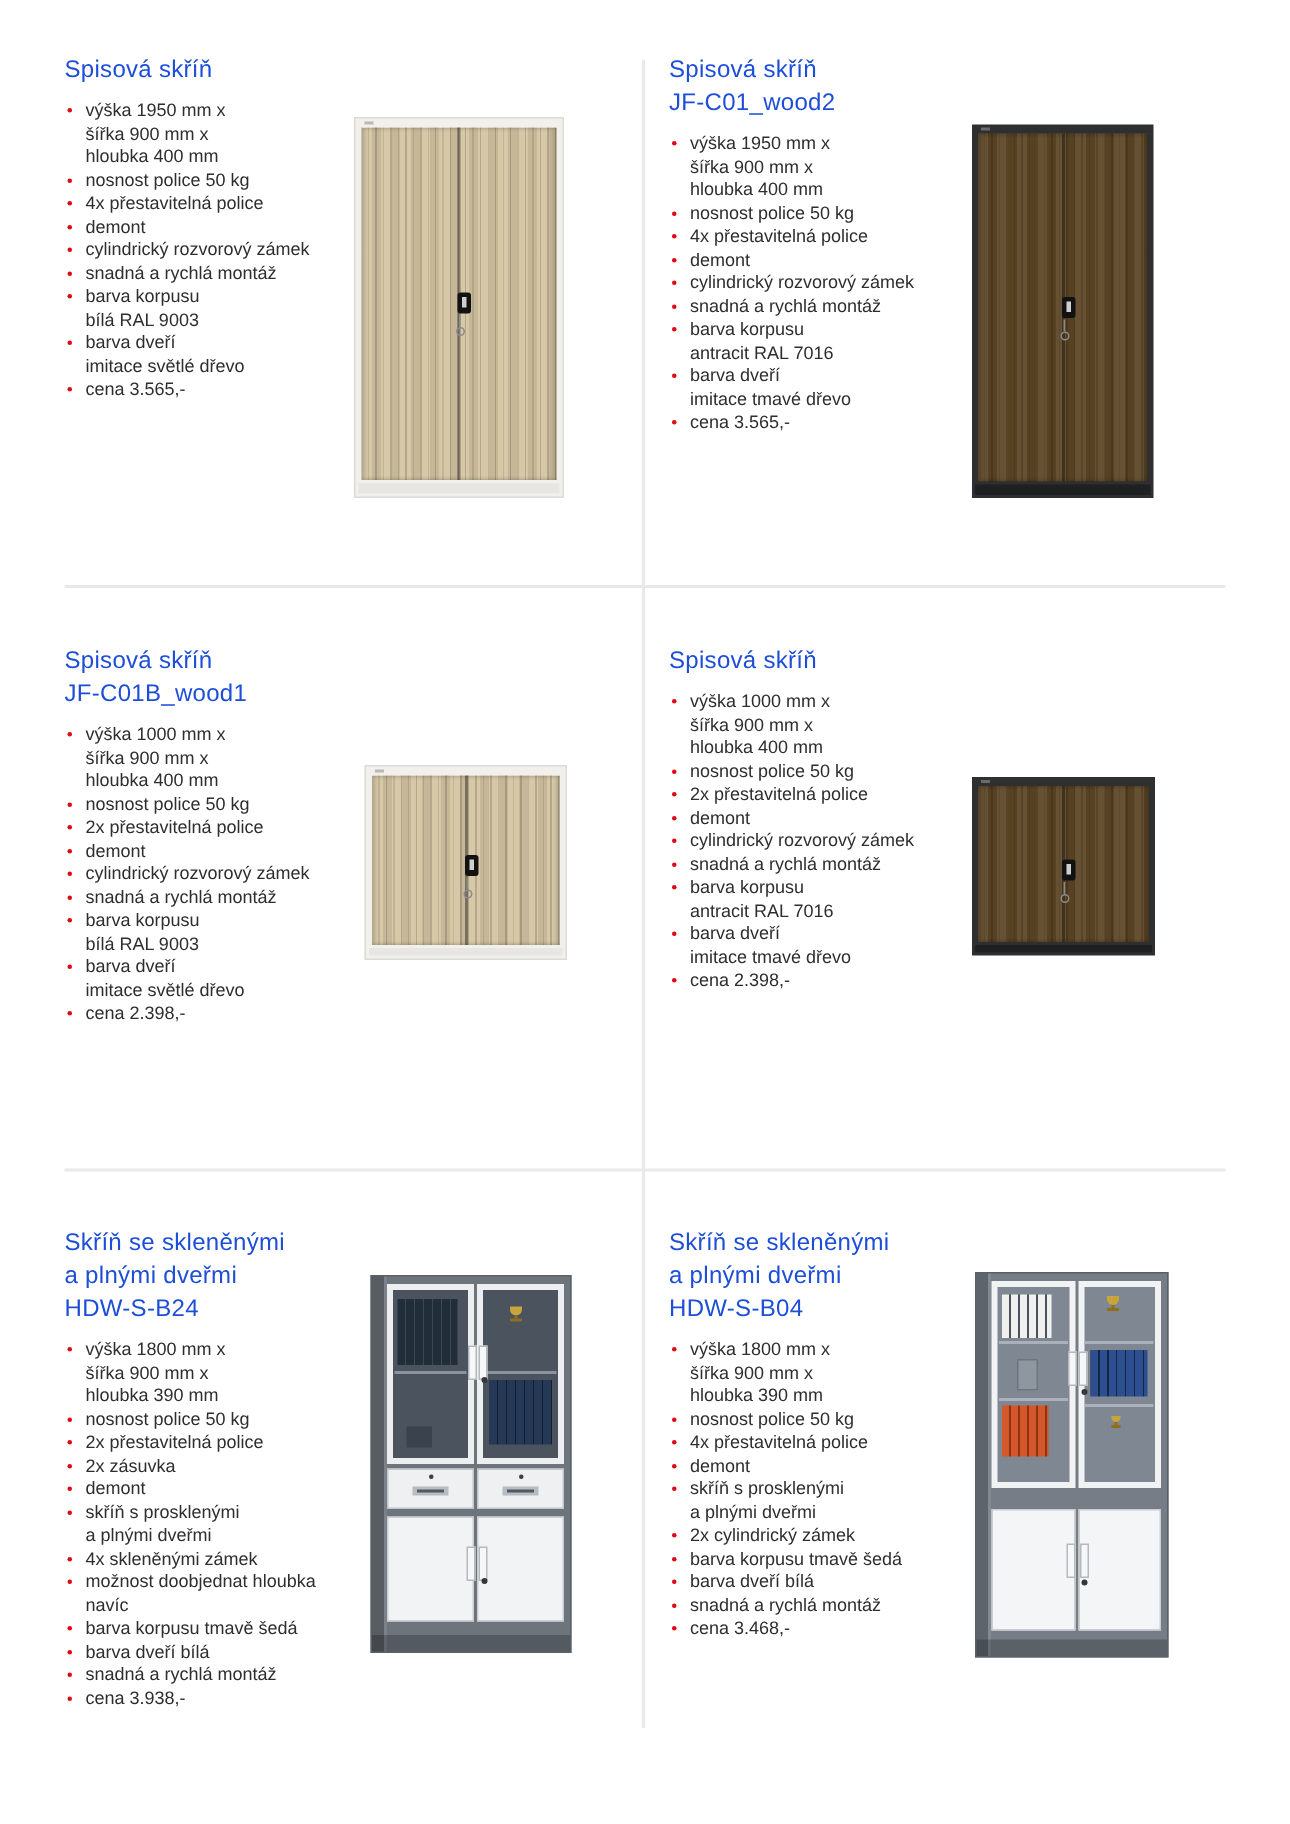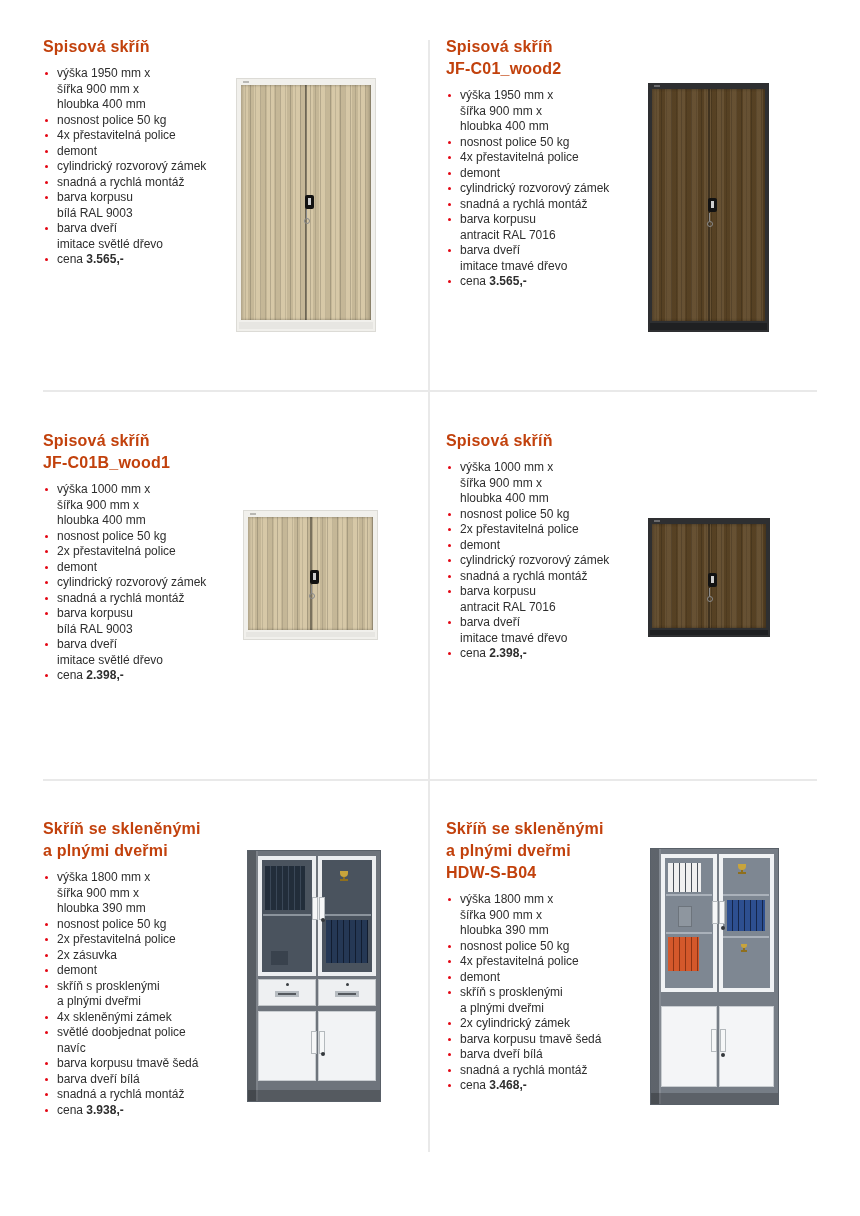--- a/index.html
+++ b/index.html
@@ -15,27 +15,27 @@
   .hdiv2{top:779px}
 
   .cell{position:absolute;box-sizing:border-box;}
   #cell-0{left:0;top:0;width:429px;height:392px;padding:36px 0 0 43px;}
   #cell-1{left:429px;top:0;width:431px;height:392px;padding:36px 0 0 17px;}
   #cell-2{left:0;top:392px;width:429px;height:389px;padding:38px 0 0 43px;}
   #cell-3{left:429px;top:392px;width:431px;height:389px;padding:38px 0 0 17px;}
   #cell-4{left:0;top:781px;width:429px;height:379px;padding:37px 0 0 43px;}
   #cell-5{left:429px;top:781px;width:431px;height:379px;padding:37px 0 0 17px;}
 
-  .title{margin:0 0 8px 0;font-size:16px;line-height:22px;font-weight:bold;color:#c2410c;letter-spacing:.2px;}
+  .title{margin:0 0 8px 0;font-size:16px;line-height:22px;font-weight:normal;color:#1d4ed8;letter-spacing:.2px;}
   .title span{display:block;}
   .spec{list-style:none;margin:0;padding:0;font-size:12px;line-height:15.5px;color:#2e2e2e;width:205px;}
   .spec li{position:relative;padding-left:14px;}
   .spec li::before{content:"";position:absolute;left:2px;top:6px;width:3px;height:3px;border-radius:50%;background:#e30613;}
   .spec li span{display:block;}
-  .price{font-weight:bold;}
+  .price{font-weight:normal;}
 
   .pimg{position:absolute;}
   .img-0{left:236px;top:78px;width:138px;height:252px;}
   .img-1{left:219px;top:83px;width:121px;height:249px;}
   .img-2{left:243px;top:118px;width:133px;height:128px;}
   .img-3{left:219px;top:126px;width:122px;height:119px;}
   .img-4{left:247px;top:69px;width:132px;height:250px;}
   .img-5{left:221px;top:67px;width:127px;height:255px;}
 
   .footer{position:absolute;right:38px;top:1180px;height:20px;display:flex;align-items:center;gap:9px;font-size:11px;color:#2e2e2e;}
@@ -245,20 +245,21 @@
         </div>
         <div style="position: absolute; left: 50%; top: calc(46% + 15px); width: 1px; height: 8px; background: rgb(138, 138, 138);"></div>
         <div style="position: absolute; left: 50%; top: calc(46% + 23px); margin-left: -2px; width: 4px; height: 4px; border: 1px solid rgb(138, 138, 138); border-radius: 50%;"></div>
         <div style="position: absolute; left: 6px; top: 2px; width: 6px; height: 2px; background: rgb(107, 107, 109);"></div>
       </div>
     </section>
   <section class="cell" id="cell-4">
       <h2 class="title">
         <span>Skříň se skleněnými</span>
         <span>a plnými dveřmi</span>
+        <span>HDW-S-B24</span>
       </h2>
       <ul class="spec">
         <li>
           <span>výška 1800 mm x</span>
           <span>šířka 900 mm x</span>
           <span>hloubka 390 mm</span>
         </li>
         <li>
           <span>nosnost police 50 kg</span>
         </li>
@@ -272,21 +273,21 @@
           <span>demont</span>
         </li>
         <li>
           <span>skříň s prosklenými</span>
           <span>a plnými dveřmi</span>
         </li>
         <li>
           <span>4x skleněnými zámek</span>
         </li>
         <li>
-          <span>světlé doobjednat police</span>
+          <span>možnost doobjednat hloubka</span>
           <span>navíc</span>
         </li>
         <li>
           <span>barva korpusu tmavě šedá</span>
         </li>
         <li>
           <span>barva dveří bílá</span>
         </li>
         <li>
           <span>snadná a rychlá montáž</span>

